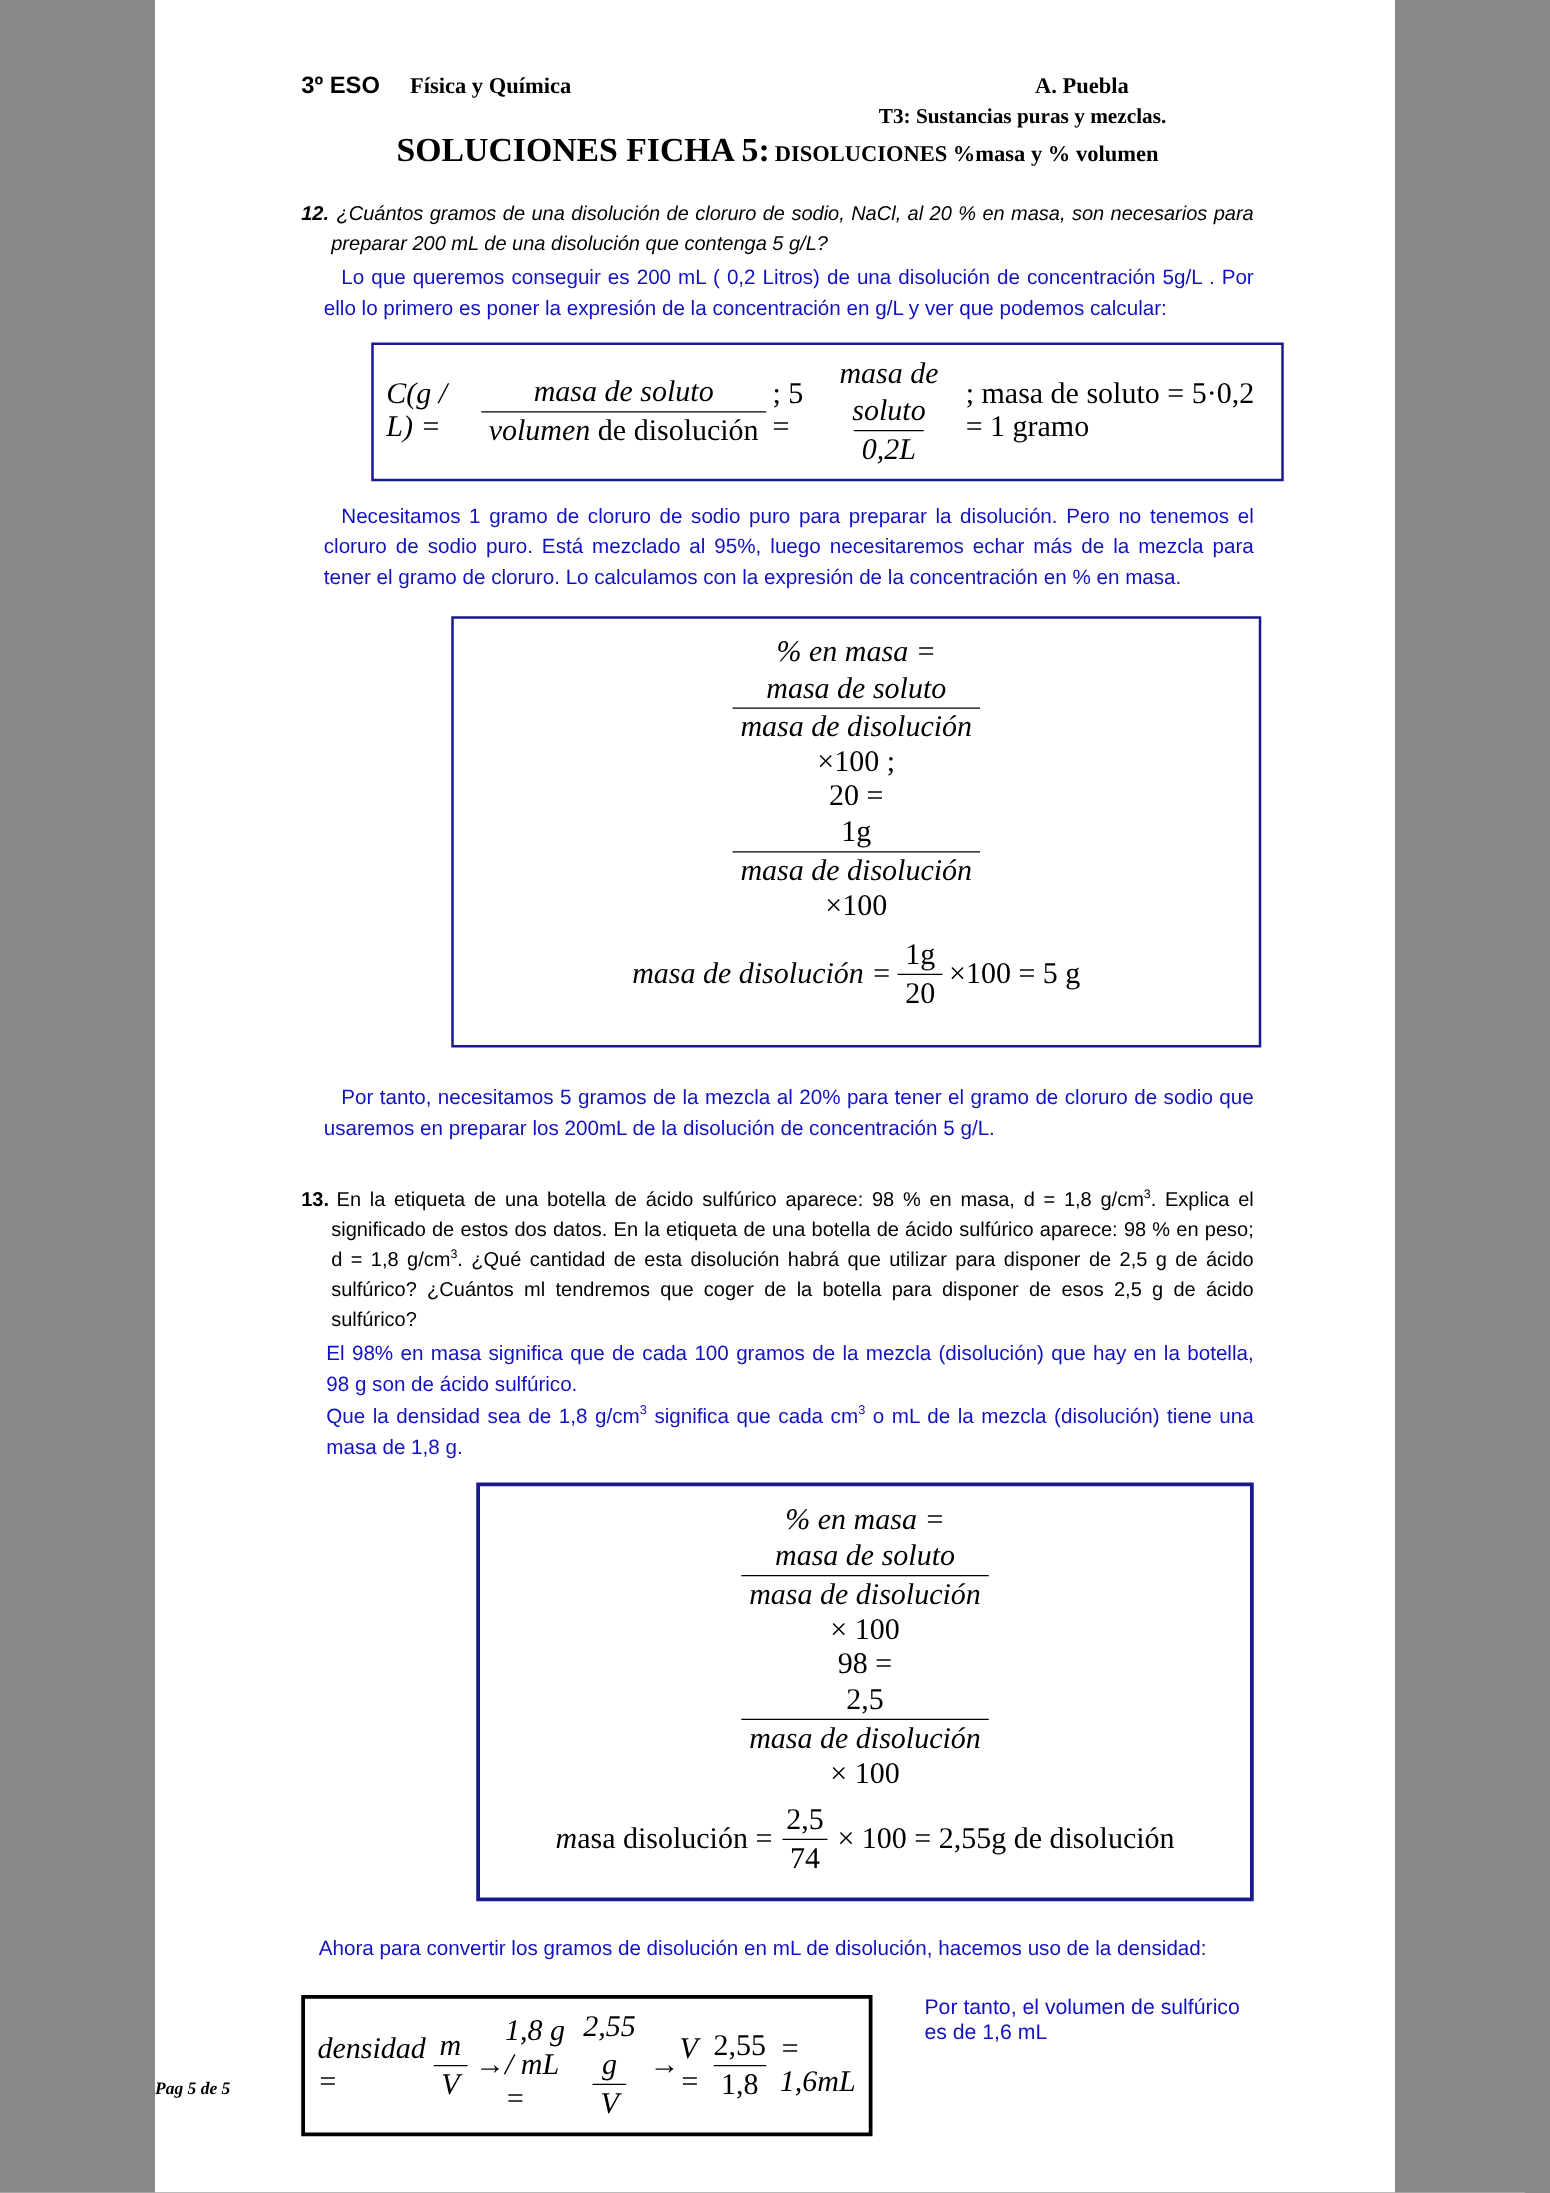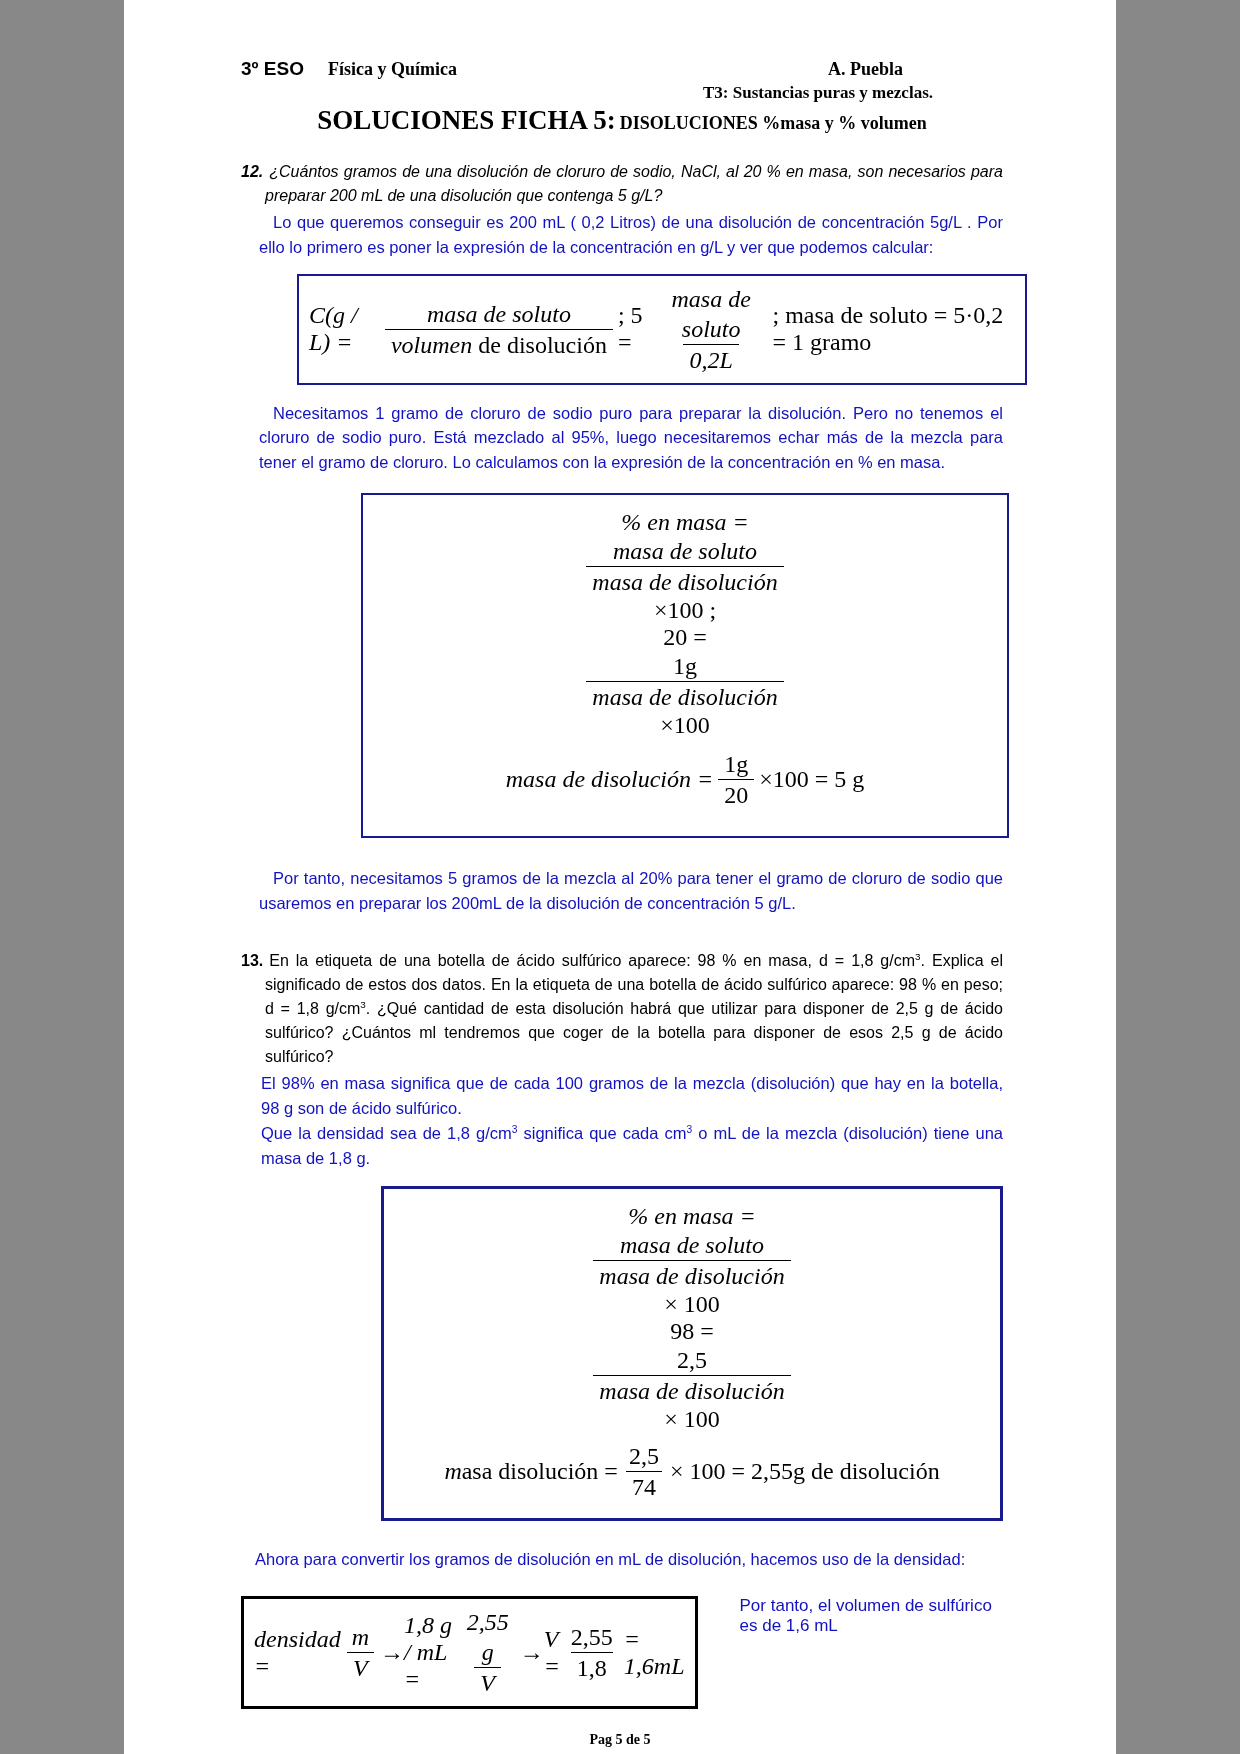--- a/index.html
+++ b/index.html
@@ -44,22 +44,22 @@
           padding:14px 14px 26px 14px; }
   .fbox2 .row2{ display:flex; align-items:center; justify-content:center; margin-top:10px; }
   .fbox3{ margin:16px 0 0 140px; width:622px; box-sizing:border-box; border:3px solid var(--navy);
           padding:14px 12px 16px 12px; }
   .fbox3 .row2{ display:flex; align-items:center; justify-content:center; margin-top:8px; }
   .density-row{ display:flex; align-items:flex-start; margin-top:24px; }
   .fbox4{ border:3px solid #000; padding:8px 10px; display:flex; align-items:center; box-sizing:border-box; }
   .density-note{ margin-left:42px; font-size:17px; }
   sup{ font-size:0.62em; line-height:0; vertical-align:super; }
   
-  .footer{ position:absolute; left:0; right:0; top:1732px; text-align:center;
-           font-family:"Liberation Serif", serif; font-weight:bold; font-size:14px; }
+  .footer{ position:absolute; left:0; right:0; top:1664px; text-align:left;
+           font-family:"Liberation Serif", serif; font-weight:bold; font-size:14px;font-style:italic; }
 </style>
 </head>
 <body>
 
 <div class="page">
 
   <div class="hdr-row1">
     <span class="course">3º ESO</span>
     <span class="subject">Física y Química</span>
     <span class="author">A. Puebla</span>

